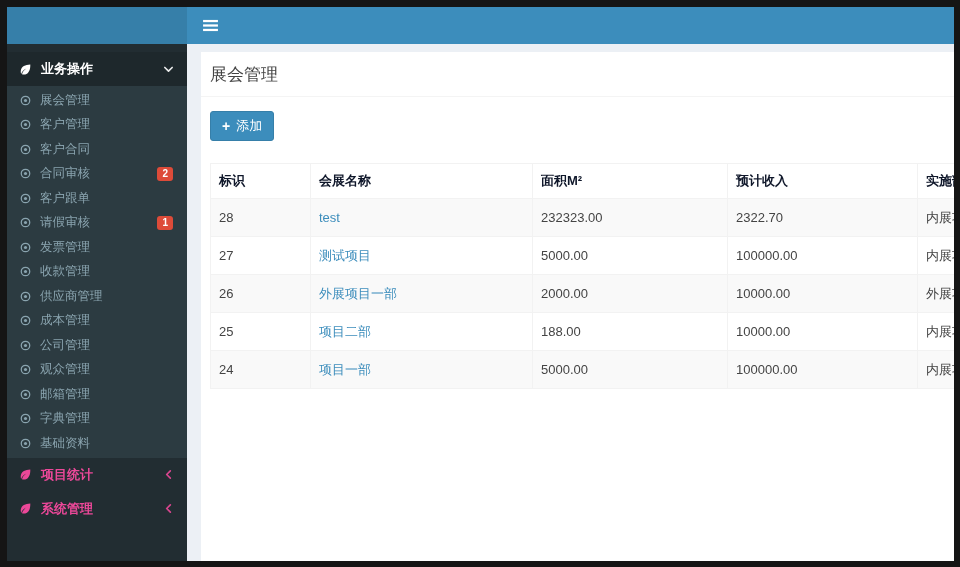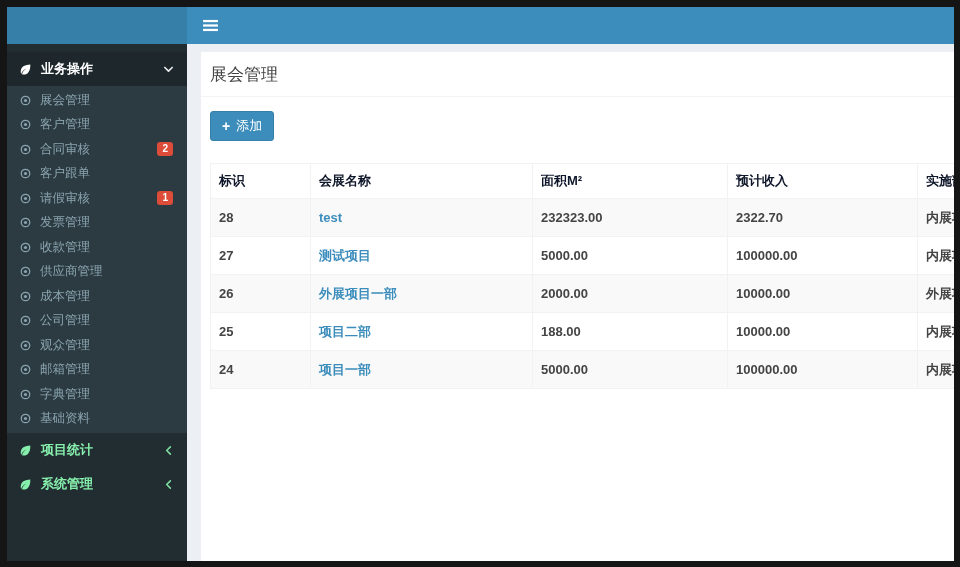--- a/index.html
+++ b/index.html
@@ -12,21 +12,21 @@
   .window{
     position:absolute;left:7px;top:7px;width:947px;height:554px;
     display:flex;background:#ecf0f5;overflow:hidden;
   }
   
   .sidebar{width:180px;flex:none;background:#222d32;display:flex;flex-direction:column;}
   .logo{height:37px;flex:none;background:#367fa9;}
   .menu{padding-top:8px;}
   .menu-item{
     height:34px;display:flex;align-items:center;
-    padding:0 13px 0 12px;color:#86efac;font-size:13px;font-weight:600;
+    padding:0 13px 0 12px;color:#ec4899;font-size:13px;font-weight:600;
     cursor:pointer;white-space:nowrap;
   }
   .menu-item.active{color:#fff;background:#1e282c;}
   .menu-item .mi-label{flex:1;margin-left:9px;}
   .menu-item .chev{color:inherit;opacity:.9;}
   .submenu{background:#2c3b41;padding:2px 0;}
   .submenu-item{
     height:24.5px;display:flex;align-items:center;
     padding:0 14px 0 13px;color:#8aa4af;font-size:12.5px;
     cursor:pointer;white-space:nowrap;
@@ -51,21 +51,21 @@
   .box-body{padding:14px 9px;}
   .btn-add{
     display:inline-flex;align-items:center;gap:6px;
     background:#3c8dbc;border:1px solid #367fa9;color:#fff;
     font-size:13px;padding:5px 11px;border-radius:3px;cursor:pointer;
     font-family:inherit;margin:0 0 22px 0;
   }
   .btn-add .plus{font-weight:bold;font-size:14px;line-height:1;}
   
   table{border-collapse:collapse;width:960px;table-layout:fixed;font-size:13px;color:#444;}
-  th,td{border:1px solid #f2f2f2;padding:0 8px;text-align:left;white-space:nowrap;overflow:hidden;font-weight:bold;}
+  th,td{border:1px solid #f2f2f2;padding:0 8px;text-align:left;white-space:nowrap;overflow:hidden;}
   th{height:34px;font-weight:bold;color:#0f172a;}
   td{height:37px;}
   tbody tr:nth-child(odd){background:#f9f9f9;}
   .al-right{text-align:left;}
   a.link{color:#3c8dbc;text-decoration:none;cursor:pointer;}
 </style>
 </head>
 <body>
 
 <div class="window">
@@ -89,20 +89,27 @@
               <circle cx="7" cy="7" r="2" fill="currentColor"></circle>
             </svg>
             <span class="si-label">展会管理</span>
           </div>
           <div class="submenu-item">
             <svg class="icon" width="11" height="11" viewBox="0 0 14 14">
               <circle cx="7" cy="7" r="5.4" fill="none" stroke="currentColor" stroke-width="1.6"></circle>
               <circle cx="7" cy="7" r="2" fill="currentColor"></circle>
             </svg>
             <span class="si-label">客户管理</span>
+          </div>
+          <div class="submenu-item">
+            <svg class="icon" width="11" height="11" viewBox="0 0 14 14">
+              <circle cx="7" cy="7" r="5.4" fill="none" stroke="currentColor" stroke-width="1.6"></circle>
+              <circle cx="7" cy="7" r="2" fill="currentColor"></circle>
+            </svg>
+            <span class="si-label">客户合同</span>
           </div>
           <div class="submenu-item">
             <svg class="icon" width="11" height="11" viewBox="0 0 14 14">
               <circle cx="7" cy="7" r="5.4" fill="none" stroke="currentColor" stroke-width="1.6"></circle>
               <circle cx="7" cy="7" r="2" fill="currentColor"></circle>
             </svg>
             <span class="si-label">合同审核</span>
             <span class="badge">2</span>
           </div>
           <div class="submenu-item">

